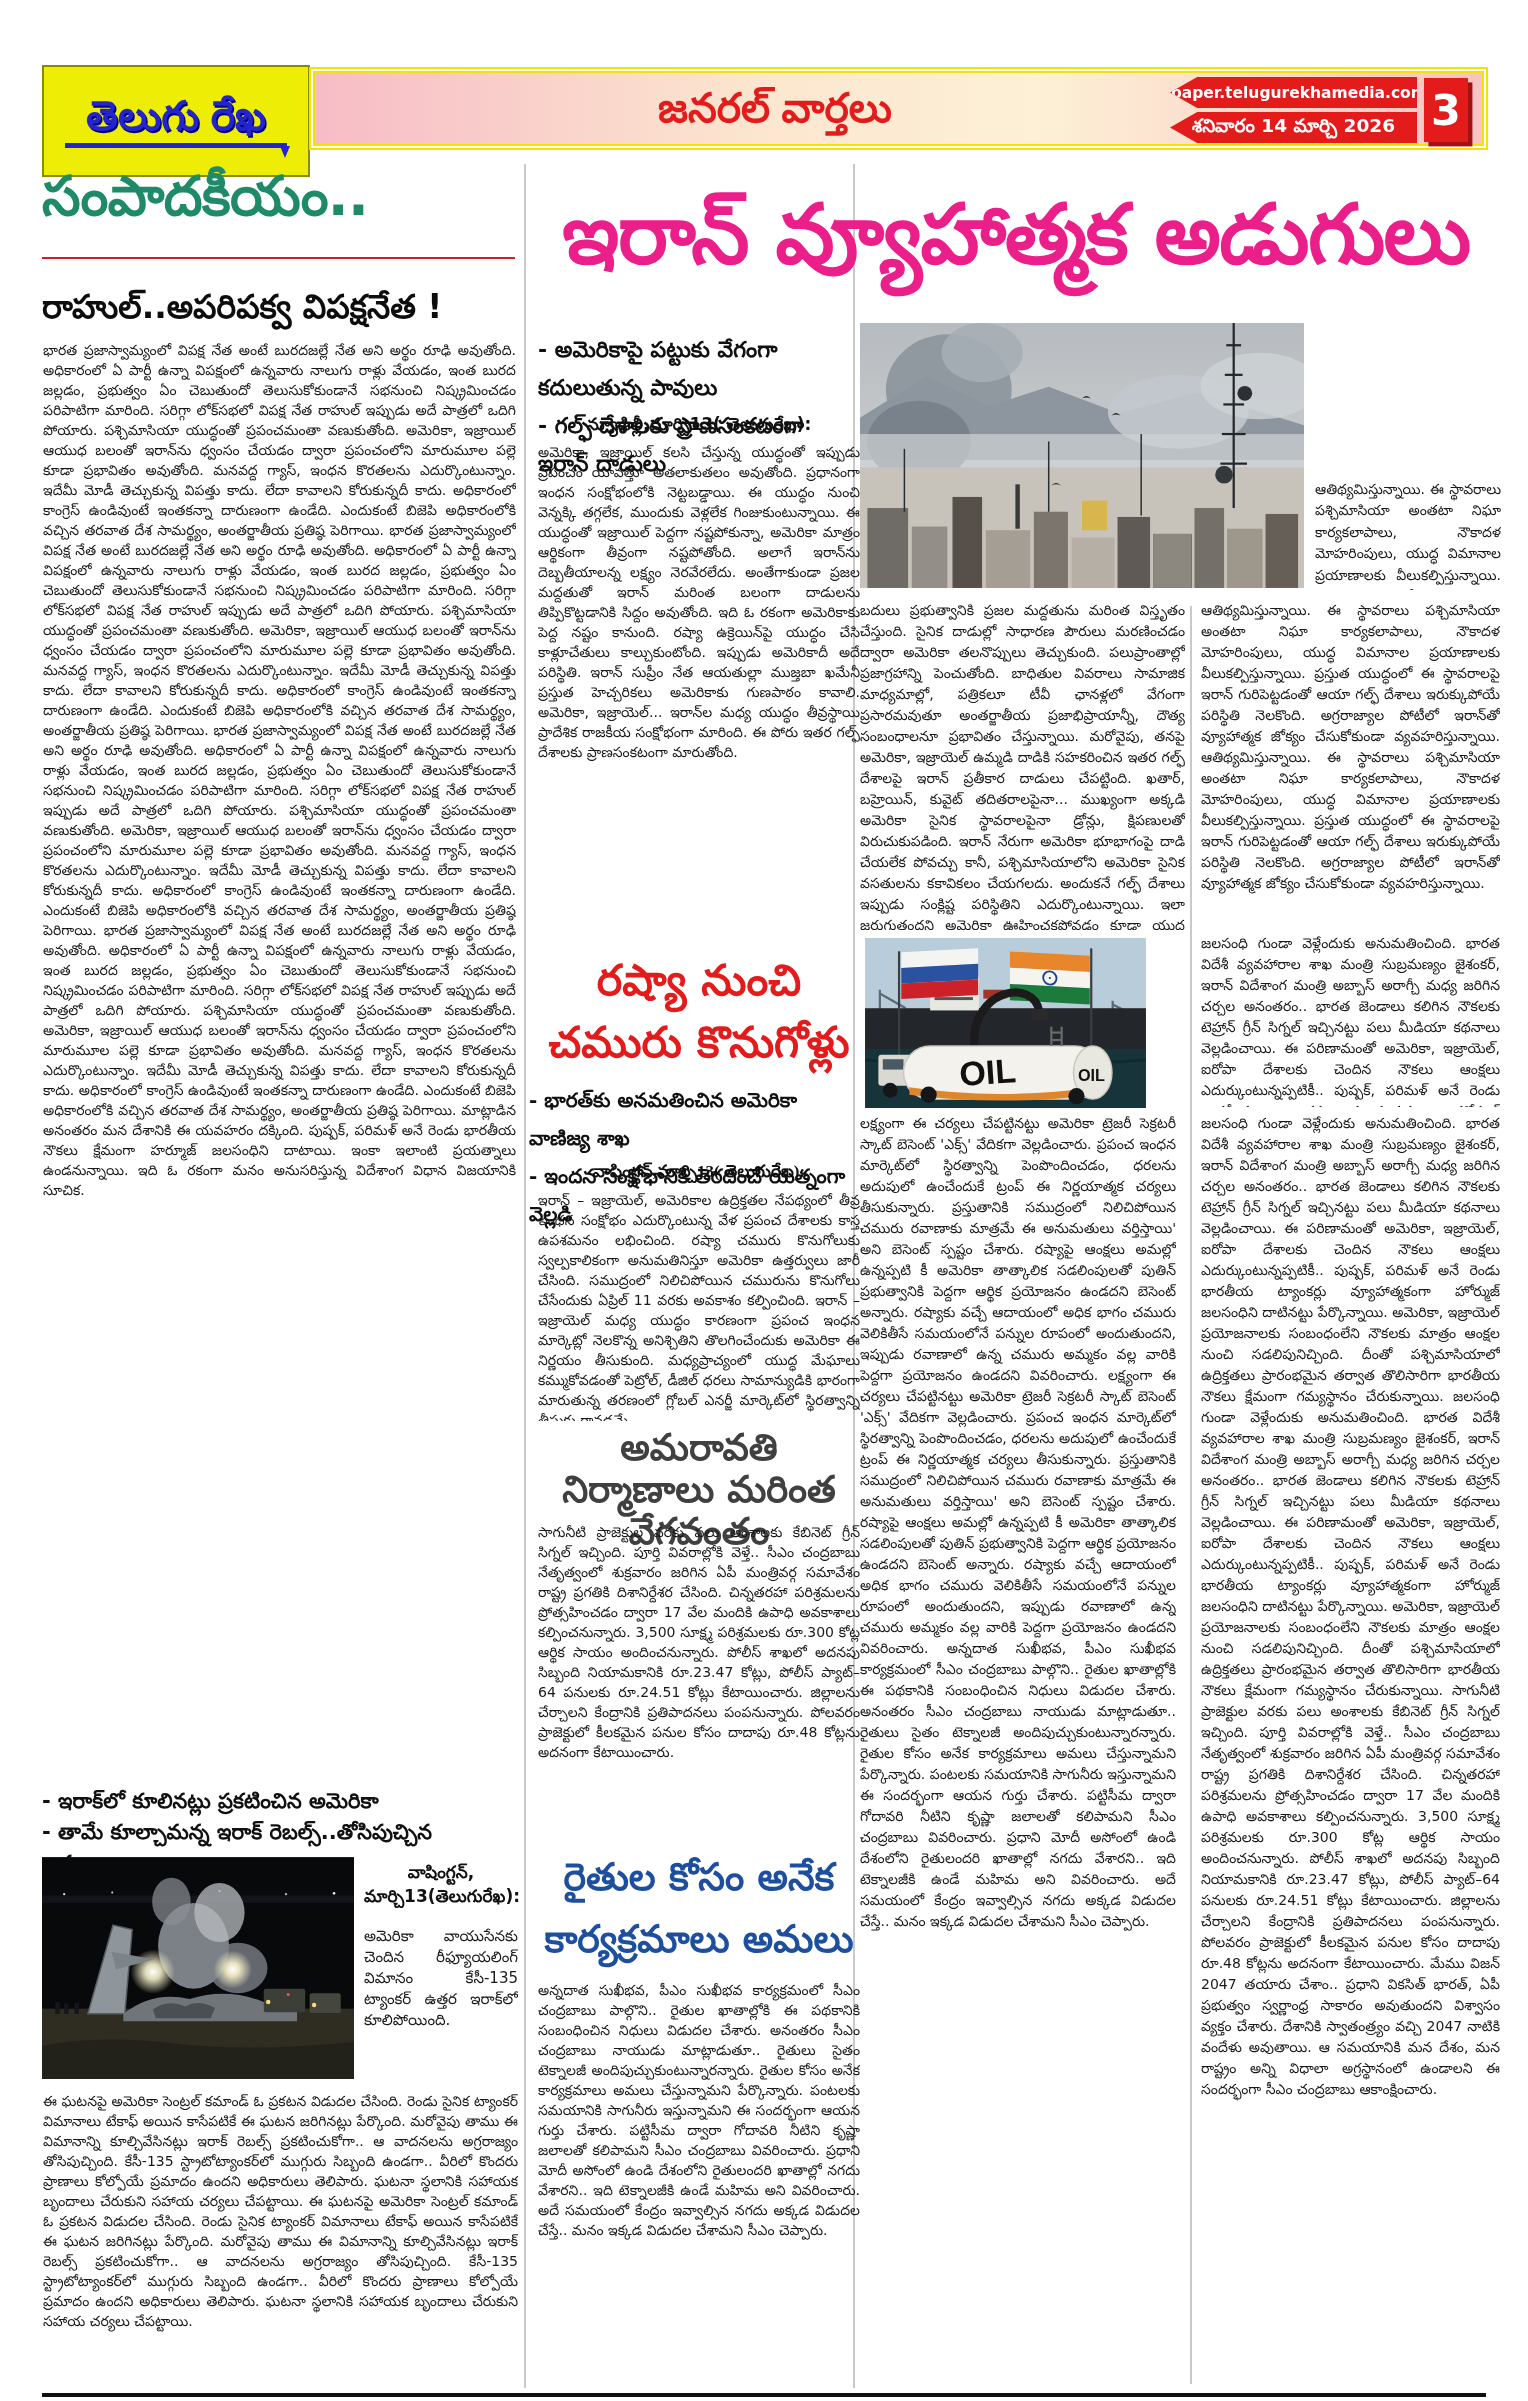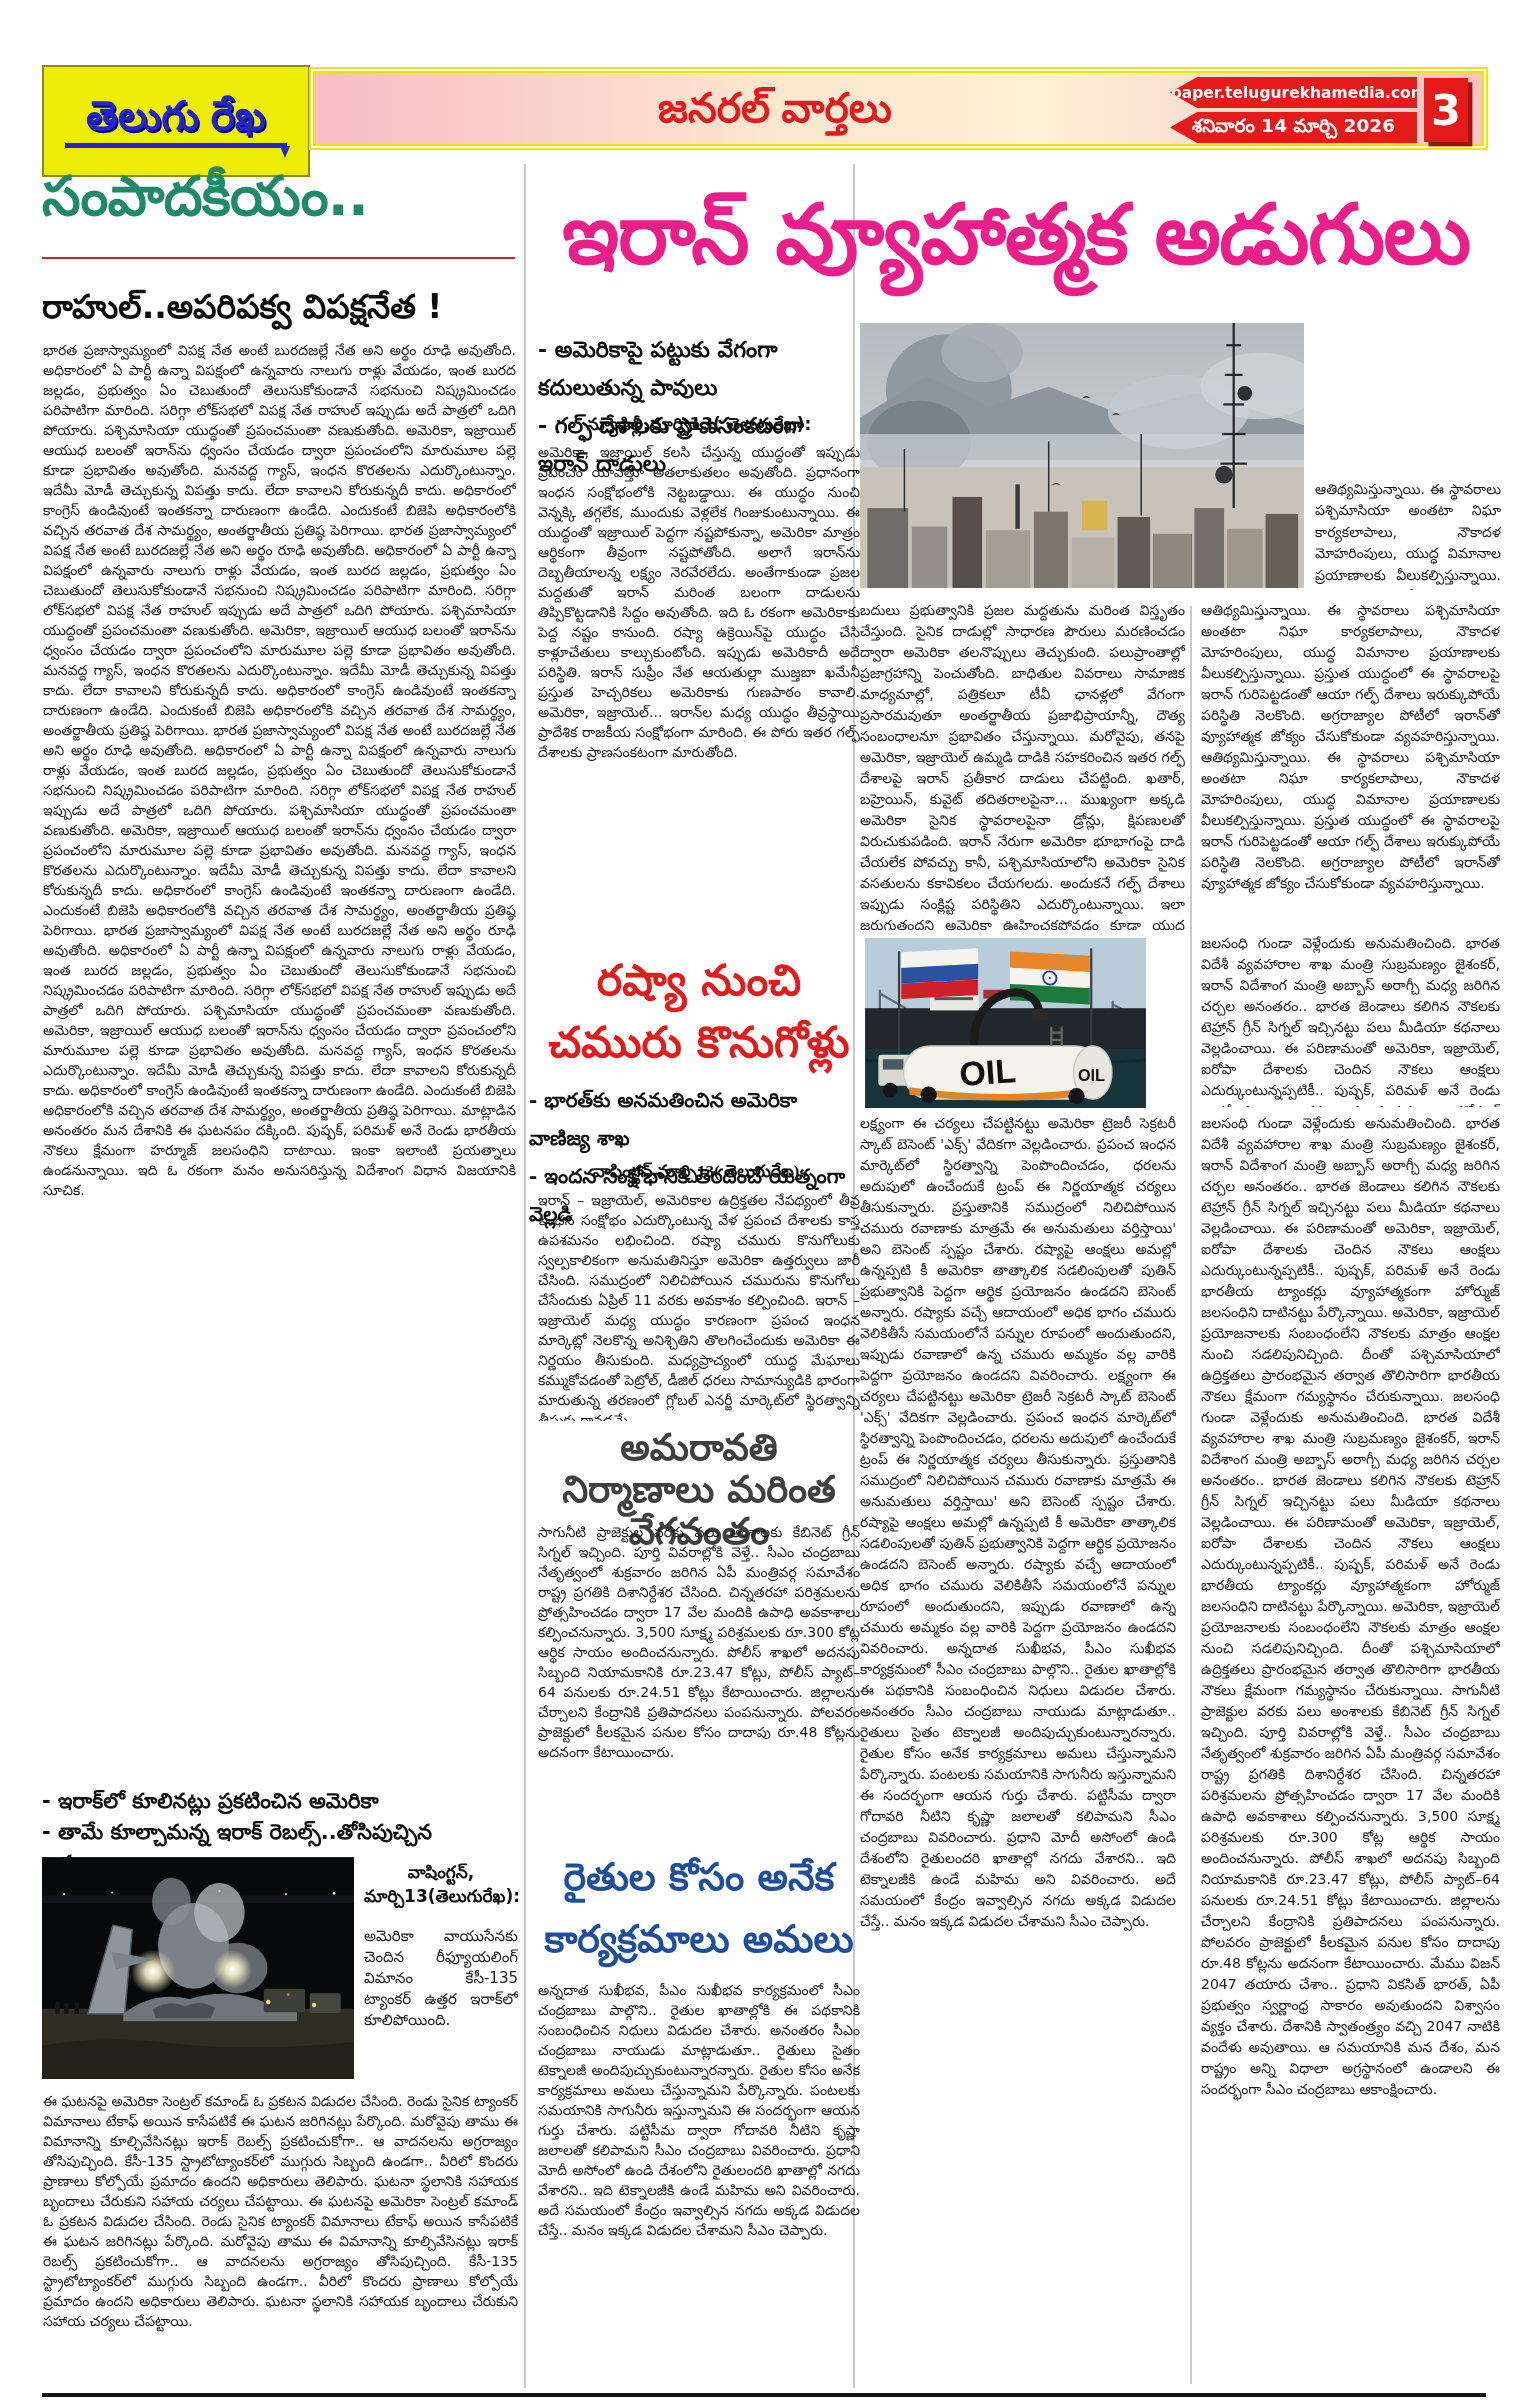--- a/index.html
+++ b/index.html
@@ -66,21 +66,21 @@
   <div class="abs rule-v" style="left:524px;top:164px;height:2224px;"></div>
   <div class="abs rule-v" style="left:853px;top:164px;height:2224px;"></div>
   <div class="abs rule-v" style="left:1190px;top:606px;height:1778px;"></div>
   <div class="abs" style="left:42px;top:2393px;width:1444px;height:3.7px;background:#111;"></div>
 
   <div class="abs ed-label" style="left:42px;top:164px;">సంపాదకీయం..</div>
   <div class="abs rule-h" style="left:42px;top:257px;width:473px;"></div>
   <div class="abs ed-head" style="left:42px;top:287px;">రాహుల్..అపరిపక్వ విపక్షనేత !</div>
   <div class="abs body-txt just" style="left:43px;top:340px;width:473px;height:1216px;">
     <span>భారత ప్రజాస్వామ్యంలో విపక్ష నేత అంటే బురదజల్లే నేత అని అర్థం రూఢి అవుతోంది. అధికారంలో ఏ పార్టీ ఉన్నా విపక్షంలో ఉన్నవారు నాలుగు రాళ్లు వేయడం, ఇంత బురద జల్లడం, ప్రభుత్వం ఏం చెబుతుందో తెలుసుకోకుండానే సభనుంచి నిష్క్రమించడం పరిపాటిగా మారింది. సరిగ్గా లోక్‌సభలో విపక్ష నేత రాహుల్ ఇప్పుడు అదే పాత్రలో ఒదిగి పోయారు. పశ్చిమాసియా యుద్ధంతో ప్రపంచమంతా వణుకుతోంది. అమెరికా, ఇజ్రాయిల్ ఆయుధ బలంతో ఇరాన్‌ను ధ్వంసం చేయడం ద్వారా ప్రపంచంలోని మారుమూల పల్లె కూడా ప్రభావితం అవుతోంది. మనవద్ద గ్యాస్, ఇంధన కొరతలను ఎదుర్కొంటున్నాం. ఇదేమీ మోడీ తెచ్చుకున్న విపత్తు కాదు. లేదా కావాలని కోరుకున్నదీ కాదు. అధికారంలో కాంగ్రెస్ ఉండివుంటే ఇంతకన్నా దారుణంగా ఉండేది. ఎందుకంటే బిజెపి అధికారంలోకి వచ్చిన తరవాత దేశ సామర్థ్యం, అంతర్జాతీయ ప్రతిష్ఠ పెరిగాయి. భారత ప్రజాస్వామ్యంలో విపక్ష నేత అంటే బురదజల్లే నేత అని అర్థం రూఢి అవుతోంది. అధికారంలో ఏ పార్టీ ఉన్నా విపక్షంలో ఉన్నవారు నాలుగు రాళ్లు వేయడం, ఇంత బురద జల్లడం, ప్రభుత్వం ఏం చెబుతుందో తెలుసుకోకుండానే సభనుంచి నిష్క్రమించడం పరిపాటిగా మారింది. సరిగ్గా లోక్‌సభలో విపక్ష నేత రాహుల్ ఇప్పుడు అదే పాత్రలో ఒదిగి పోయారు. పశ్చిమాసియా యుద్ధంతో ప్రపంచమంతా వణుకుతోంది. అమెరికా, ఇజ్రాయిల్ ఆయుధ బలంతో ఇరాన్‌ను ధ్వంసం చేయడం ద్వారా ప్రపంచంలోని మారుమూల పల్లె కూడా ప్రభావితం అవుతోంది. మనవద్ద గ్యాస్, ఇంధన కొరతలను ఎదుర్కొంటున్నాం. ఇదేమీ మోడీ తెచ్చుకున్న విపత్తు కాదు. లేదా కావాలని కోరుకున్నదీ కాదు. అధికారంలో కాంగ్రెస్ ఉండివుంటే ఇంతకన్నా దారుణంగా ఉండేది. ఎందుకంటే బిజెపి అధికారంలోకి వచ్చిన తరవాత దేశ సామర్థ్యం, అంతర్జాతీయ ప్రతిష్ఠ పెరిగాయి. భారత ప్రజాస్వామ్యంలో విపక్ష నేత అంటే బురదజల్లే నేత అని అర్థం రూఢి అవుతోంది. అధికారంలో ఏ పార్టీ ఉన్నా విపక్షంలో ఉన్నవారు నాలుగు రాళ్లు వేయడం, ఇంత బురద జల్లడం, ప్రభుత్వం ఏం చెబుతుందో తెలుసుకోకుండానే సభనుంచి నిష్క్రమించడం పరిపాటిగా మారింది. సరిగ్గా లోక్‌సభలో విపక్ష నేత రాహుల్ ఇప్పుడు అదే పాత్రలో ఒదిగి పోయారు. పశ్చిమాసియా యుద్ధంతో ప్రపంచమంతా వణుకుతోంది. అమెరికా, ఇజ్రాయిల్ ఆయుధ బలంతో ఇరాన్‌ను ధ్వంసం చేయడం ద్వారా ప్రపంచంలోని మారుమూల పల్లె కూడా ప్రభావితం అవుతోంది. మనవద్ద గ్యాస్, ఇంధన కొరతలను ఎదుర్కొంటున్నాం. ఇదేమీ మోడీ తెచ్చుకున్న విపత్తు కాదు. లేదా కావాలని కోరుకున్నదీ కాదు. అధికారంలో కాంగ్రెస్ ఉండివుంటే ఇంతకన్నా దారుణంగా ఉండేది. ఎందుకంటే బిజెపి అధికారంలోకి వచ్చిన తరవాత దేశ సామర్థ్యం, అంతర్జాతీయ ప్రతిష్ఠ పెరిగాయి. భారత ప్రజాస్వామ్యంలో విపక్ష నేత అంటే బురదజల్లే నేత అని అర్థం రూఢి అవుతోంది. అధికారంలో ఏ పార్టీ ఉన్నా విపక్షంలో ఉన్నవారు నాలుగు రాళ్లు వేయడం, ఇంత బురద జల్లడం, ప్రభుత్వం ఏం చెబుతుందో తెలుసుకోకుండానే సభనుంచి నిష్క్రమించడం పరిపాటిగా మారింది. సరిగ్గా లోక్‌సభలో విపక్ష నేత రాహుల్ ఇప్పుడు అదే పాత్రలో ఒదిగి పోయారు. పశ్చిమాసియా యుద్ధంతో ప్రపంచమంతా వణుకుతోంది. అమెరికా, ఇజ్రాయిల్ ఆయుధ బలంతో ఇరాన్‌ను ధ్వంసం చేయడం ద్వారా ప్రపంచంలోని మారుమూల పల్లె కూడా ప్రభావితం అవుతోంది. మనవద్ద గ్యాస్, ఇంధన కొరతలను ఎదుర్కొంటున్నాం. ఇదేమీ మోడీ తెచ్చుకున్న విపత్తు కాదు. లేదా కావాలని కోరుకున్నదీ కాదు. అధికారంలో కాంగ్రెస్ ఉండివుంటే ఇంతకన్నా దారుణంగా ఉండేది. ఎందుకంటే బిజెపి అధికారంలోకి వచ్చిన తరవాత దేశ సామర్థ్యం, అంతర్జాతీయ ప్రతిష్ఠ పెరిగాయి.</span>
-    <span>మాట్లాడిన అనంతరం మన దేశానికి ఈ ఘటనపం దక్కింది. పుష్పక్, పరిమళ్ అనే రెండు భారతీయ నౌకలు క్షేమంగా హర్మూజ్ జలసంధిని దాటాయి. ఇంకా ఇలాంటి ప్రయత్నాలు ఉండనున్నాయి. ఇది ఓ రకంగా మనం అనుసరిస్తున్న విదేశాంగ విధాన విజయానికి సూచిక.</span>
+    <span>మాట్లాడిన అనంతరం మన దేశానికి ఈ యవహరం దక్కింది. పుష్పక్, పరిమళ్ అనే రెండు భారతీయ నౌకలు క్షేమంగా హర్మూజ్ జలసంధిని దాటాయి. ఇంకా ఇలాంటి ప్రయత్నాలు ఉండనున్నాయి. ఇది ఓ రకంగా మనం అనుసరిస్తున్న విదేశాంగ విధాన విజయానికి సూచిక.</span>
   </div>
 
   <div class="abs bullets" style="left:42px;top:1786px;width:477px;font-size:21px;line-height:31px;">
     <div>- ఇరాక్‌లో కూలినట్లు ప్రకటించిన అమెరికా</div>
     <div>- తామే కూల్చామన్న ఇరాక్ రెబల్స్..తోసిపుచ్చిన అగ్రరాజ్యం</div>
   </div>
 
   <svg class="abs" style="left:42px;top:1857px;" width="312" height="222" viewBox="0 0 422 300">
     <defs>
       <radialGradient id="glow1" cx="50%" cy="50%" r="50%">

